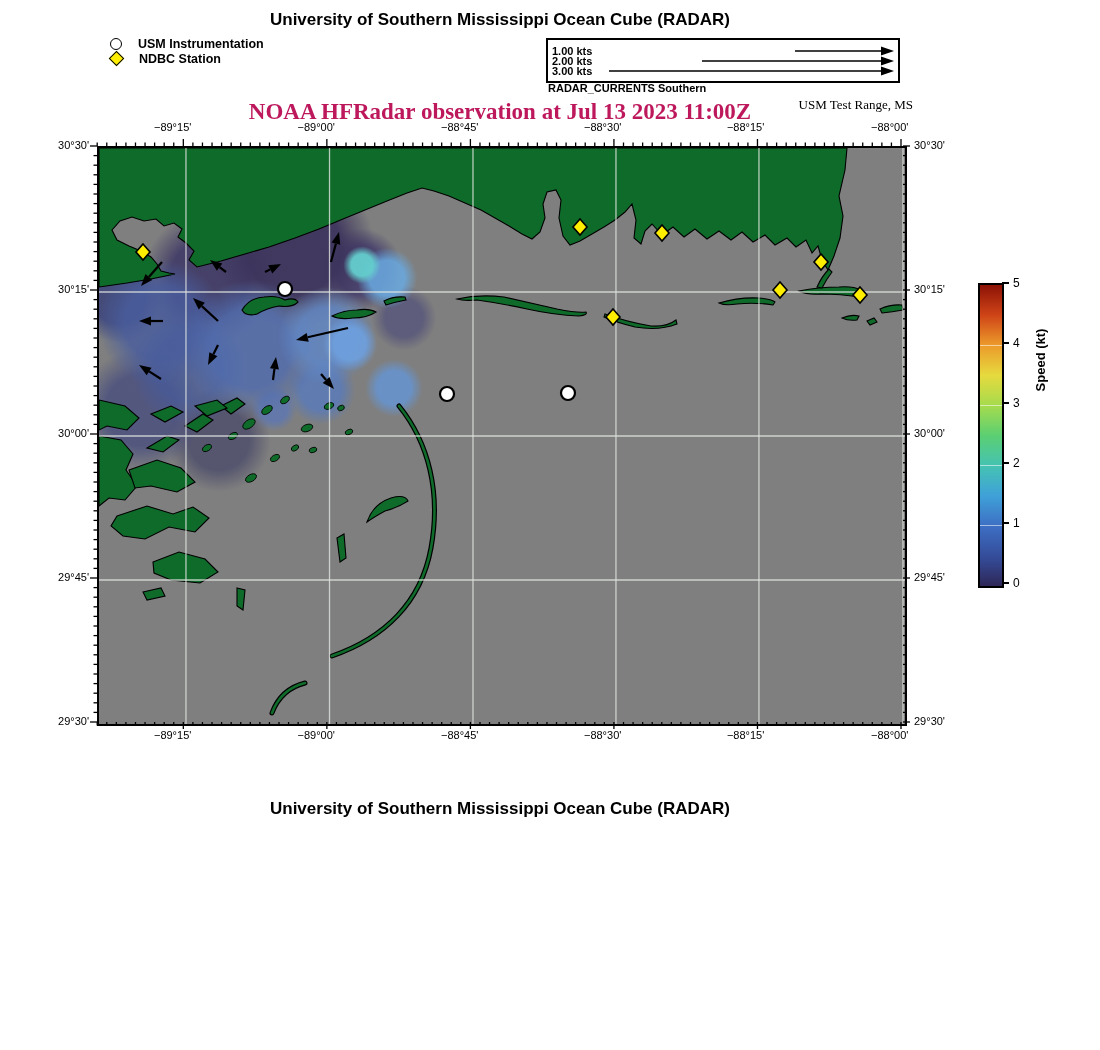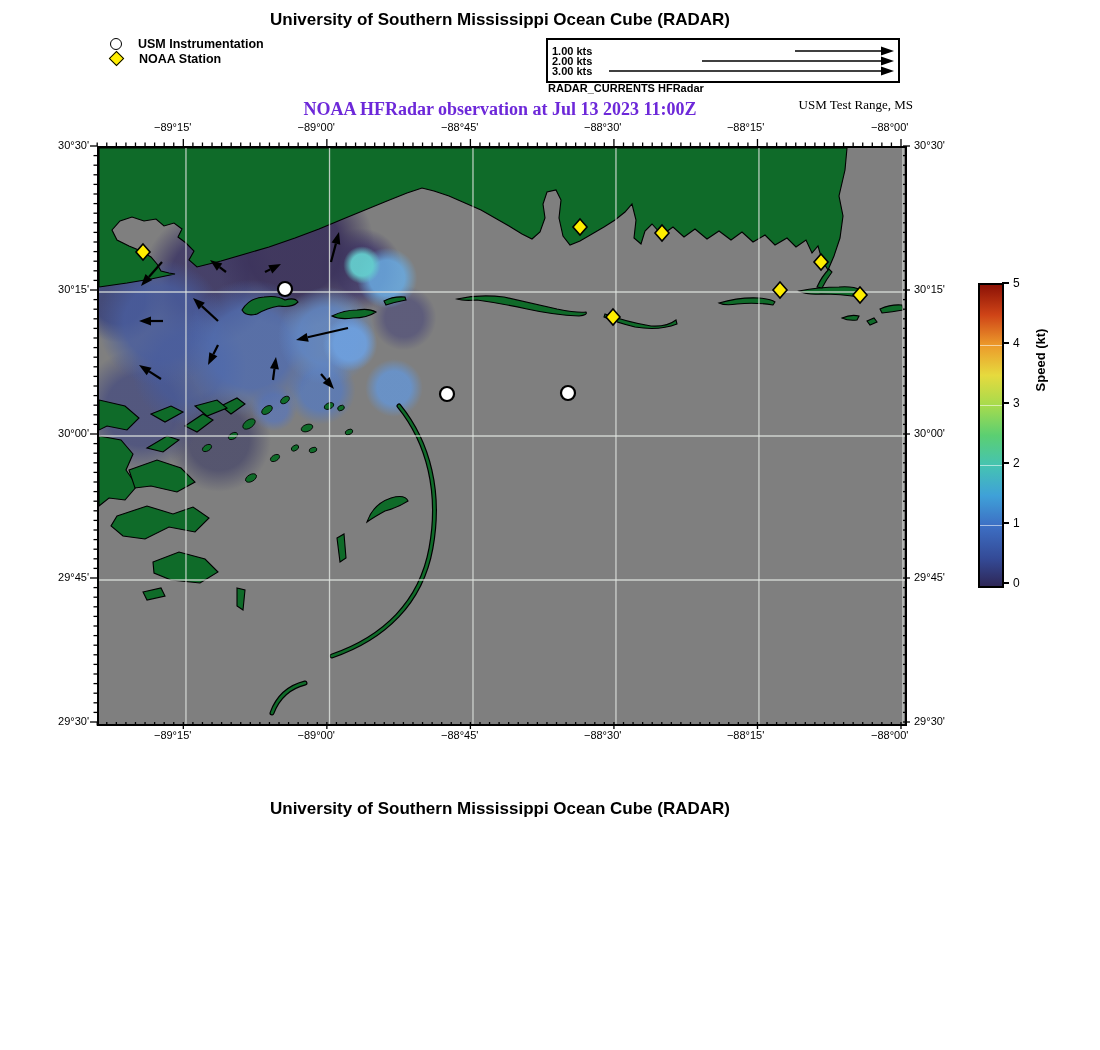--- a/index.html
+++ b/index.html
@@ -2,21 +2,21 @@
 <html><head>
 <meta charset="utf-8">
 <style>
   html,body{margin:0;padding:0;background:#fff;}
   .page{position:relative;width:1100px;height:1050px;background:#ffffff;
         font-family:"Liberation Sans",sans-serif;overflow:hidden;}
   .abs{position:absolute;}
   .title{left:97px;top:10px;width:806px;text-align:center;font-size:17px;font-weight:bold;color:#000;}
   .bottom-title{left:97px;top:799px;width:806px;text-align:center;font-size:17px;font-weight:bold;color:#000;}
   .subtitle{left:97px;top:99px;width:806px;text-align:center;
-            font-family:"Liberation Serif",serif;font-size:18px;font-weight:bold;color:#6d28d9;}
+            font-family:"Liberation Serif",serif;font-size:23px;font-weight:bold;color:#be185d;}
   .range-label{left:700px;top:97px;width:213px;text-align:right;
             font-family:"Liberation Serif",serif;font-size:13px;font-weight:normal;color:#000;}
   .legend{left:110px;top:36px;}
   .legend-row{display:flex;align-items:center;height:15px;}
   .legend-label{font-size:12.5px;font-weight:bold;color:#000;margin-left:16px;}
   .lg-circle{width:10px;height:10px;border:1.8px solid #000;border-radius:50%;background:#fff;}
   .lg-diamond{width:9px;height:9px;border:1.6px solid #000;background:#ffee00;transform:rotate(45deg);margin:1px;}
   .scalebox{left:546px;top:38px;width:350px;height:41px;border:2px solid #000;background:#fff;}
   .scale-caption{left:548px;top:82px;font-size:11px;font-weight:bold;color:#000;}
   .map-frame{left:97px;top:146px;width:806px;height:576px;border:2px solid #000;background:#7f7f7f;}
@@ -42,38 +42,38 @@
 
   <div class="abs title">University of Southern Mississippi Ocean Cube (RADAR)</div>
 
   <div class="abs legend">
     <div class="legend-row">
       <span class="lg-circle"></span>
       <span class="legend-label">USM Instrumentation</span>
     </div>
     <div class="legend-row">
       <span class="lg-diamond"></span>
-      <span class="legend-label">NOAA Station</span>
+      <span class="legend-label">NDBC Station</span>
     </div>
   </div>
 
   <div class="abs scalebox">
     <svg id="scalesvg" width="346" height="37">
         <text x="4" y="15" font-size="11" font-weight="bold" font-family="&quot;Liberation Sans&quot;,sans-serif">1.00 kts</text>
         <line x1="247" y1="11" x2="336" y2="11" stroke="#000" stroke-width="1.6"></line>
         <path d="M346,11 L333,6.5 L333,15.5 Z" fill="#000"></path>
         <text x="4" y="25" font-size="11" font-weight="bold" font-family="&quot;Liberation Sans&quot;,sans-serif">2.00 kts</text>
         <line x1="154" y1="21" x2="336" y2="21" stroke="#000" stroke-width="1.6"></line>
         <path d="M346,21 L333,16.5 L333,25.5 Z" fill="#000"></path>
         <text x="4" y="35" font-size="11" font-weight="bold" font-family="&quot;Liberation Sans&quot;,sans-serif">3.00 kts</text>
         <line x1="61" y1="31" x2="336" y2="31" stroke="#000" stroke-width="1.6"></line>
         <path d="M346,31 L333,26.5 L333,35.5 Z" fill="#000"></path>
       </svg>
   </div>
-  <div class="abs scale-caption">RADAR_CURRENTS HFRadar</div>
+  <div class="abs scale-caption">RADAR_CURRENTS Southern</div>
 
   <div class="abs subtitle">NOAA HFRadar observation at Jul 13 2023 11:00Z</div>
   <div class="abs range-label">USM Test Range, MS</div>
 
   <div class="abs map-frame">
     <div class="map-inner">
       <div id="overlay" style="background-image: radial-gradient(26px at 263px 117px, rgba(100, 205, 205, 0.95) 0%, rgba(100, 205, 205, 0.95) 42%, rgba(0, 0, 0, 0) 72%), radial-gradient(42px at 288px 130px, rgba(105, 170, 225, 0.85) 0%, rgba(105, 170, 225, 0.85) 42%, rgba(0, 0, 0, 0) 72%), radial-gradient(38px at 251px 196px, rgba(110, 160, 222, 0.9) 0%, rgba(110, 160, 222, 0.9) 42%, rgba(0, 0, 0, 0) 72%), radial-gradient(40px at 295px 240px, rgba(100, 150, 215, 0.8) 0%, rgba(100, 150, 215, 0.8) 42%, rgba(0, 0, 0, 0) 72%), radial-gradient(68px at 228px 188px, rgba(95, 135, 200, 0.8) 0%, rgba(95, 135, 200, 0.8) 42%, rgba(0, 0, 0, 0) 72%), radial-gradient(95px at 152px 200px, rgba(80, 108, 175, 0.82) 0%, rgba(80, 108, 175, 0.82) 42%, rgba(0, 0, 0, 0) 72%), radial-gradient(88px at 62px 175px, rgba(73, 93, 158, 0.82) 0%, rgba(73, 93, 158, 0.82) 42%, rgba(0, 0, 0, 0) 72%), radial-gradient(80px at 90px 220px, rgba(70, 90, 155, 0.7) 0%, rgba(70, 90, 155, 0.7) 42%, rgba(0, 0, 0, 0) 72%), radial-gradient(48px at 222px 242px, rgba(85, 122, 192, 0.75) 0%, rgba(85, 122, 192, 0.75) 42%, rgba(0, 0, 0, 0) 72%), radial-gradient(32px at 175px 260px, rgba(88, 118, 188, 0.7) 0%, rgba(88, 118, 188, 0.7) 42%, rgba(0, 0, 0, 0) 72%), radial-gradient(112px at 195px 100px, rgba(60, 51, 92, 0.93) 0%, rgba(60, 51, 92, 0.93) 42%, rgba(0, 0, 0, 0) 72%), radial-gradient(92px at 110px 130px, rgba(64, 58, 102, 0.9) 0%, rgba(64, 58, 102, 0.9) 42%, rgba(0, 0, 0, 0) 72%), radial-gradient(58px at 262px 122px, rgba(68, 60, 108, 0.85) 0%, rgba(68, 60, 108, 0.85) 42%, rgba(0, 0, 0, 0) 72%), radial-gradient(45px at 305px 170px, rgba(72, 70, 120, 0.6) 0%, rgba(72, 70, 120, 0.6) 42%, rgba(0, 0, 0, 0) 72%), radial-gradient(62px at 20px 150px, rgba(58, 66, 120, 0.85) 0%, rgba(58, 66, 120, 0.85) 42%, rgba(0, 0, 0, 0) 72%), radial-gradient(85px at 42px 262px, rgba(66, 72, 126, 0.72) 0%, rgba(66, 72, 126, 0.72) 42%, rgba(0, 0, 0, 0) 72%), radial-gradient(72px at 120px 292px, rgba(58, 58, 100, 0.6) 0%, rgba(58, 58, 100, 0.6) 42%, rgba(0, 0, 0, 0) 72%);"></div>
       <svg id="mapsvg" width="806" height="576" viewBox="0 0 806 576">
           <g>
             <path d="M0,0 L748,0 L746,22 L740,48 L744,68 L741,90 L735,108 L729,122 L723,112 L719,98 L713,105 L707,92 L697,99 L688,90 L676,97 L666,87 L654,94 L643,84 L632,92 L620,83 L608,91 L596,81 L585,89 L574,79 L563,87 L553,76 L546,83 L542,96 L535,90 L537,72 L533,56 L526,64 L516,72 L505,79 L493,86 L481,93 L471,97 L464,88 L460,70 L462,52 L457,42 L448,44 L444,56 L446,70 L441,84 L433,91 L423,86 L410,78 L396,70 L382,62 L366,55 L350,48 L335,43 L323,40 L308,45 L288,53 L266,62 L244,71 L220,81 L196,90 L170,99 L146,106 L122,113 L98,119 L90,112 L95,103 L87,95 L79,89 L83,81 L75,75 L65,78 L57,71 L45,73 L33,69 L21,73 L13,82 L18,92 L30,98 L42,103 L52,109 L58,116 L62,123 L70,125 L76,126 L52,131 L28,135 L0,139 Z" fill="#0f6b29" stroke="#000000" stroke-width="1.1"></path>

